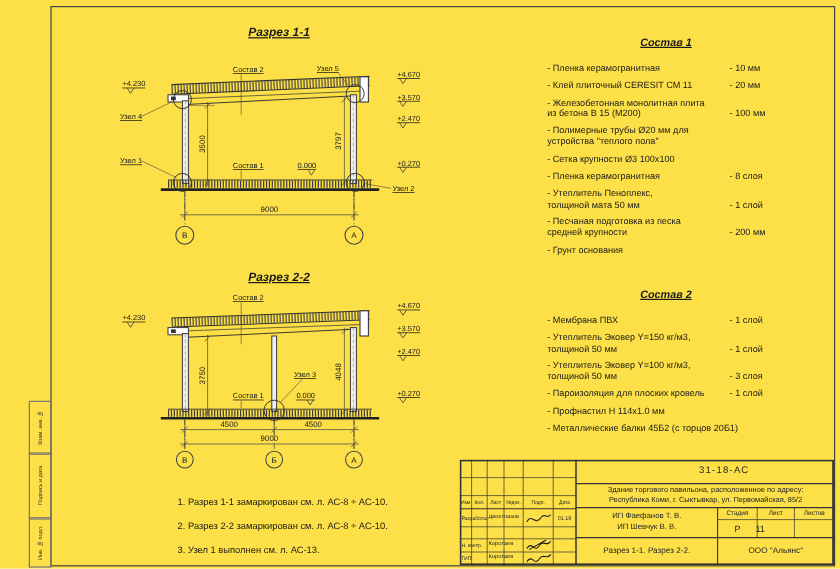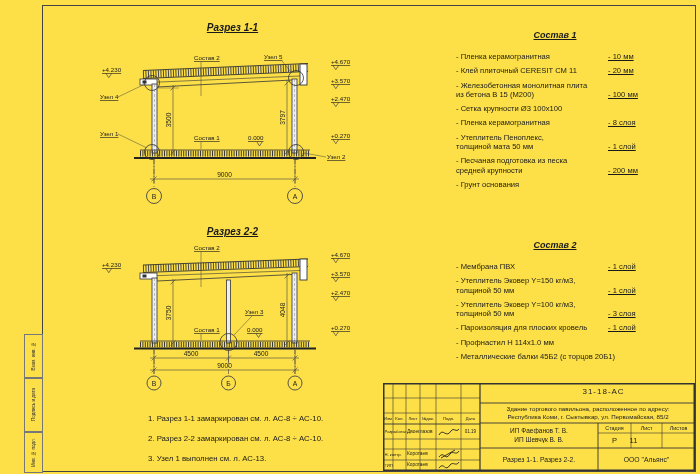--- a/index.html
+++ b/index.html
@@ -9,21 +9,21 @@
   .frame{left:42px;top:5px;width:652px;height:465px;border:1.2px solid #444;}
   .stampbox{left:24px;width:17px;border:0.8px solid #777;display:flex;align-items:center;justify-content:center;}
   .vtext{writing-mode:vertical-rl;transform:rotate(180deg);font-size:4.6px;color:#333;white-space:nowrap;}
   .sec-title{font-size:10px;font-style:italic;font-weight:700;text-align:center;}
   .sec-title span{text-decoration:underline;}
   .list-title{font-size:9px;font-style:italic;font-weight:700;text-align:center;}
   .list-title span{text-decoration:underline;}
   .clist{display:flex;flex-direction:column;gap:5px;}
   .crow{display:flex;align-items:flex-end;font-size:7.6px;line-height:9.3px;}
   .crow .nm{width:152px;white-space:pre-line;}
-  .crow .vl{width:70px;text-decoration:underline;}
+  .crow .vl{width:70px;}
   .notes{font-size:7.8px;line-height:10px;white-space:pre-line;}
   svg text{font-family:"Liberation Sans",sans-serif;fill:#1a1a1a;}
   .lbl{font-size:6.2px;text-decoration:underline;}
   .dimt{font-size:6.6px;}
   .axt{font-size:6.8px;}
   .tb-cell{position:absolute;overflow:hidden;white-space:nowrap;color:#222;}
   .ctr{text-align:center;}
 </style>
 </head>
 <body>
@@ -222,20 +222,25 @@
         <span class="vl">- 10 мм</span>
       </div>
     <div class="crow">
         <span class="nm">- Клей плиточный CERESIT СМ 11</span>
         <span class="vl">- 20 мм</span>
       </div>
     <div class="crow">
         <span class="nm">- Железобетонная  монолитная плита
 из бетона В 15 (М200)</span>
         <span class="vl">- 100 мм</span>
+      </div>
+    <div class="crow">
+        <span class="nm">- Полимерные трубы Ø20 мм для
+устройства "теплого пола"</span>
+        <span class="vl"></span>
       </div>
     <div class="crow">
         <span class="nm">- Сетка крупности Ø3 100х100</span>
         <span class="vl"></span>
       </div>
     <div class="crow">
         <span class="nm">- Пленка керамогранитная</span>
         <span class="vl">- 8 слоя</span>
       </div>
     <div class="crow">

